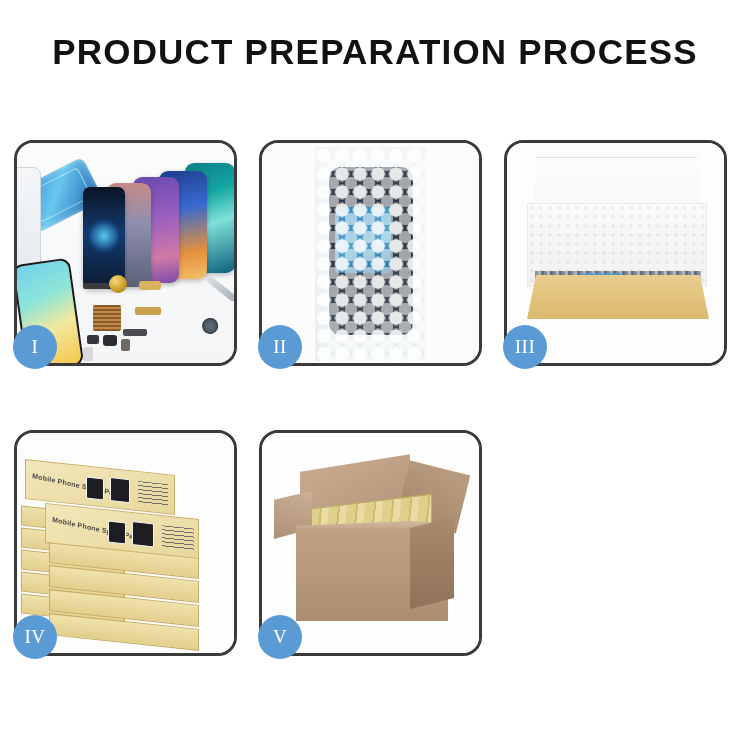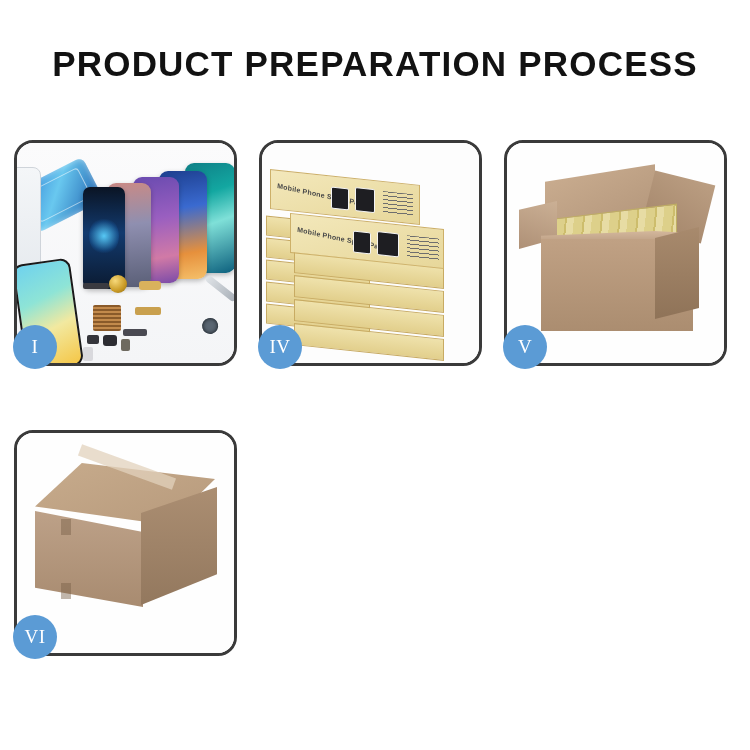--- a/index.html
+++ b/index.html
@@ -5,21 +5,21 @@
   * { box-sizing: border-box; margin: 0; padding: 0; }
   html, body {
     width: 750px; height: 750px;
     background: #ffffff;
     font-family: "Liberation Sans", sans-serif;
     overflow: hidden;
   }
   .page { position: relative; width: 750px; height: 750px; background:#fff; }
 
   
-  .header { text-align: center; padding-top: 46px; }
+  .header { text-align: center; padding-top: 34px; }
   .title {
     font-size: 35px;
     font-weight: 700;
     letter-spacing: 1.2px;
     color: #121212;
     line-height: 1.05;
     font-family: "Liberation Sans", sans-serif;
   }
   .subtitle {
     margin-top: 12px;
@@ -341,21 +341,39 @@
           <div class="pt pt-b"></div>
           <div class="pt pt-c"></div>
           <div class="pt pt-d"></div>
           <div class="backplate"></div>
           <div class="tool"></div>
         </div>
       </div>
       <div class="badge">I</div>
     </div>
 
-
+    <div class="panel">
+      <div class="panel-inner p2">
+        <div class="wrapsheet"></div>
+        <div class="wrapped-item"></div>
+        <div class="bubbles"></div>
+        <div class="bubbles-b"></div>
+      </div>
+      <div class="badge">II</div>
+    </div>
+
+    <div class="panel">
+      <div class="panel-inner p3">
+        <div class="k-lid"></div>
+        <div class="k-foam"></div>
+        <div class="k-contents"></div>
+        <div class="k-tray"></div>
+      </div>
+      <div class="badge">III</div>
+    </div>
 
     <div class="panel">
       <div class="panel-inner p4">
         <div class="stack">
 
           <div class="sbox" style="left:2px;  top:62px;  width:104px; height:20px; transform:skewY(6deg);"></div>
           <div class="sbox" style="left:2px;  top:84px;  width:104px; height:20px; transform:skewY(6deg);"></div>
           <div class="sbox" style="left:2px;  top:106px; width:104px; height:20px; transform:skewY(6deg);"></div>
           <div class="sbox" style="left:2px;  top:128px; width:104px; height:20px; transform:skewY(6deg);"></div>
           <div class="sbox" style="left:2px;  top:150px; width:104px; height:20px; transform:skewY(6deg);"></div>
@@ -389,26 +407,15 @@
         <div class="flap-right"></div>
         <div class="inner-boxes"></div>
         <div class="flap-left"></div>
         <div class="c-rim"></div>
         <div class="c-body"></div>
         <div class="c-body-r"></div>
       </div>
       <div class="badge">V</div>
     </div>
 
-    <div class="panel">
-      <div class="panel-inner p6">
-        <div class="sc-top"></div>
-        <div class="tape"></div>
-        <div class="sc-front"></div>
-        <div class="sc-right"></div>
-        <div class="seam" style="left:44px; top:86px; width:10px; height:16px;"></div>
-        <div class="seam" style="left:44px; top:150px; width:10px; height:16px;"></div>
-      </div>
-      <div class="badge">VI</div>
-    </div>
 
   </div>
 </div>
 
 </body></html>

